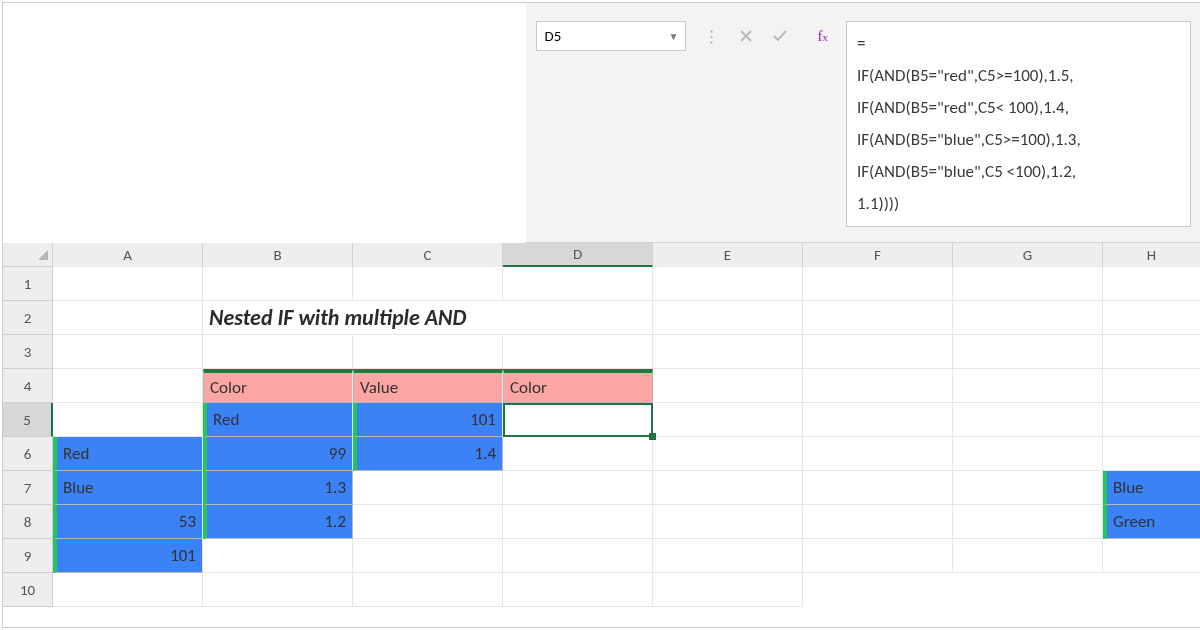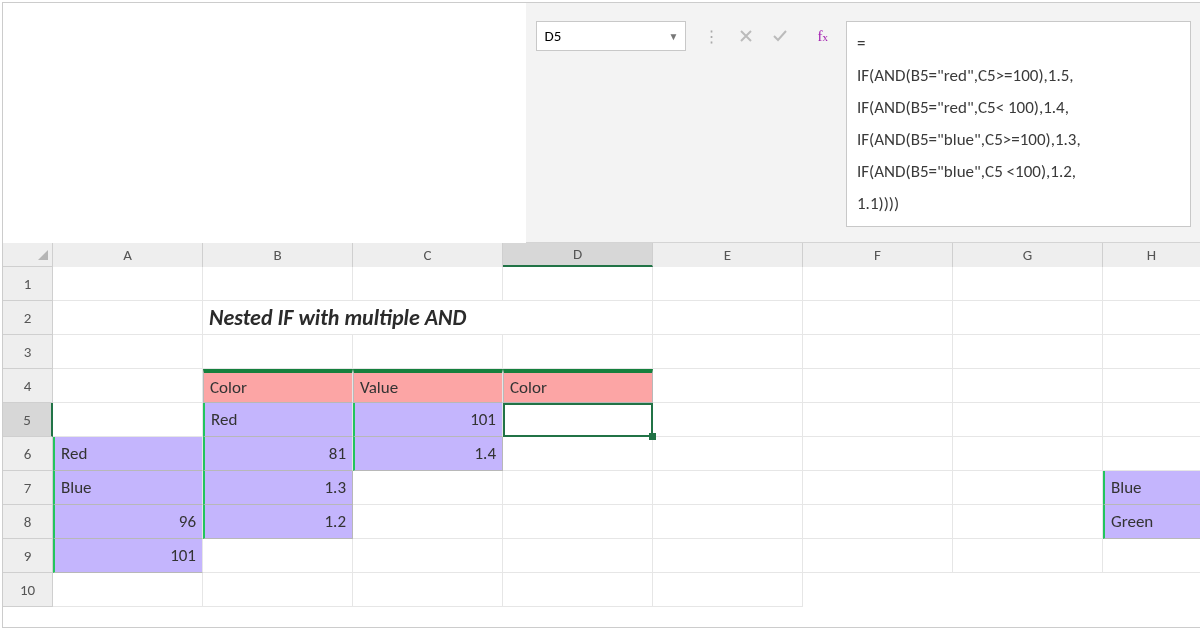--- a/index.html
+++ b/index.html
@@ -92,21 +92,21 @@
   .title-text { font-weight:bold; font-size:22px; color:#2b2b2b;font-style:italic; }
 
   
   .thead {
     background:#fca5a5; color:#333; font-size:17px;
     border-top:4px solid #15803d; border-bottom:1px solid #b8b8b8;
     border-left:1px solid #b8b8b8;
   }
   .thead.last { border-right:1px solid #b8b8b8; }
   .tcell {
-    border-left:2px solid #22c55e; border-bottom:1px solid #b8b8b8; background:#c4b5fd;
+    border-left:4px solid #22c55e; border-bottom:1px solid #b8b8b8; background:#3b82f6;
   }
   .tcell.last { border-right:1px solid #b8b8b8; }
 
   
   .active-outline {
     position:absolute; border:2px solid #217346; pointer-events:none;
     left:450px; top:136px; width:150px; height:34px; box-sizing:border-box;
   }
   .active-handle {
     position:absolute; width:7px; height:7px; background:#217346;
@@ -216,38 +216,38 @@
           <div class="cell"></div>
           <div class="cell tcell">Red</div>
           <div class="cell tcell num">101</div>
           <div class="cell"></div>
           <div class="cell"></div>
           <div class="cell"></div>
           <div class="cell"></div>
 
           <div class="cell"></div>
           <div class="cell tcell">Red</div>
-          <div class="cell tcell num">81</div>
+          <div class="cell tcell num">99</div>
           <div class="cell tcell last num">1.4</div>
           <div class="cell"></div>
           <div class="cell"></div>
           <div class="cell"></div>
           <div class="cell"></div>
 
           <div class="cell"></div>
           <div class="cell tcell">Blue</div>
           <div class="cell tcell last num">1.3</div>
           <div class="cell"></div>
           <div class="cell"></div>
           <div class="cell"></div>
           <div class="cell"></div>
 
           <div class="cell"></div>
           <div class="cell tcell">Blue</div>
-          <div class="cell tcell num">96</div>
+          <div class="cell tcell num">53</div>
           <div class="cell tcell last num">1.2</div>
           <div class="cell"></div>
           <div class="cell"></div>
           <div class="cell"></div>
           <div class="cell"></div>
 
           <div class="cell"></div>
           <div class="cell tcell">Green</div>
           <div class="cell tcell num">101</div>
           <div class="cell"></div>

